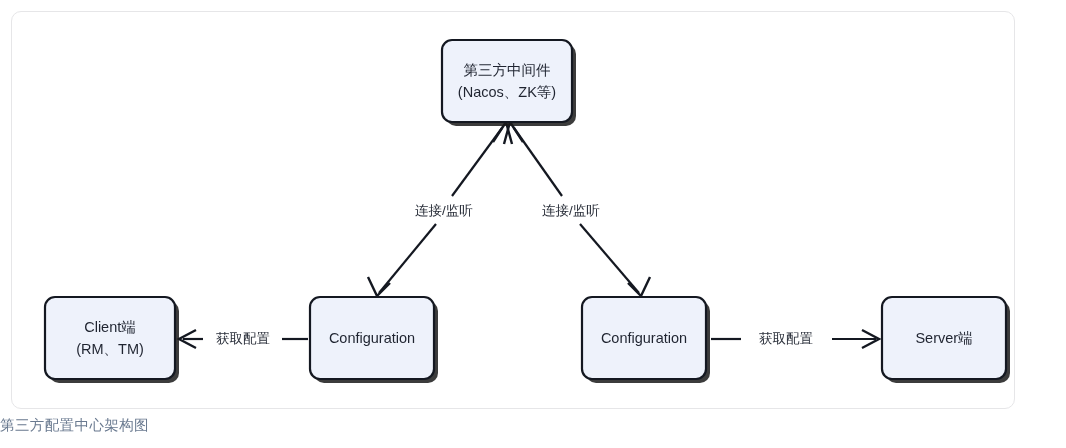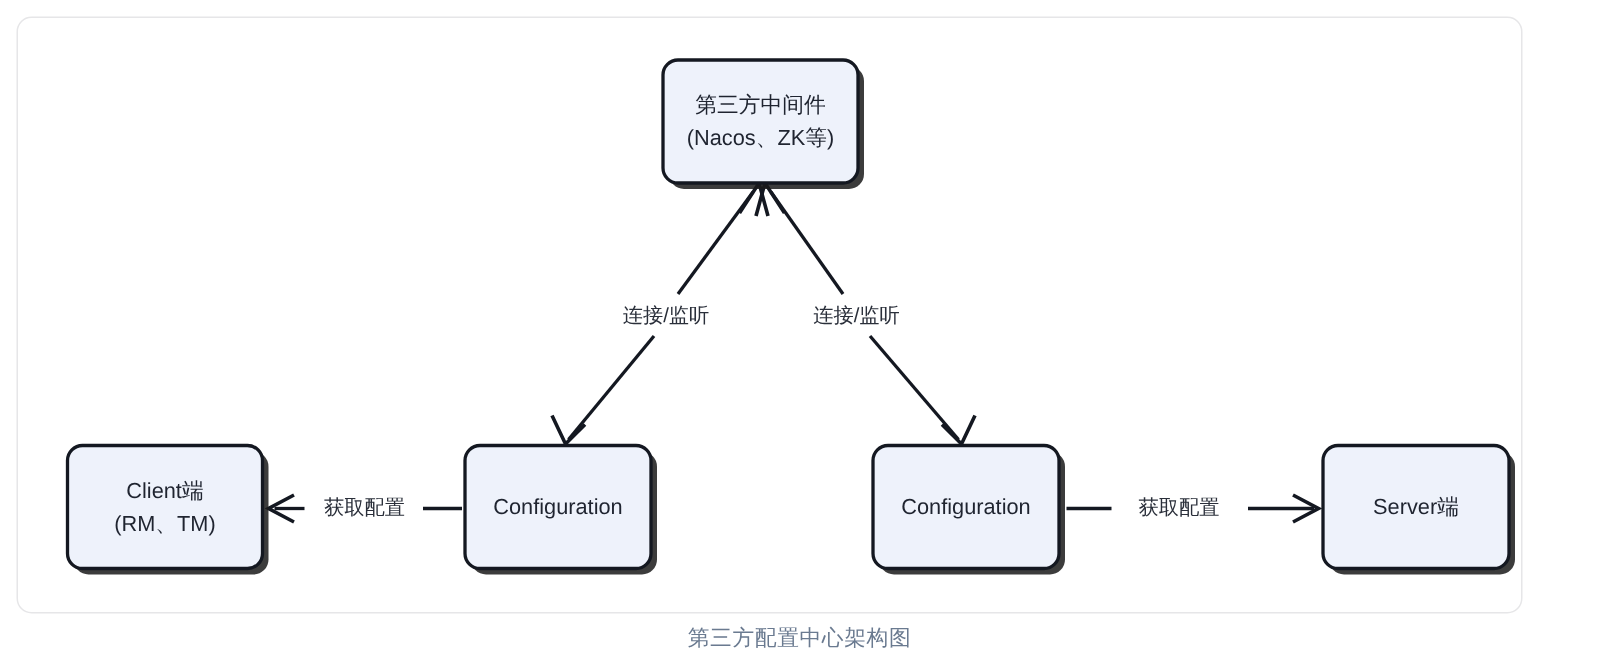--- a/index.html
+++ b/index.html
@@ -78,21 +78,21 @@
     text-anchor: middle;
     dominant-baseline: middle;
   }
 
   
   .figure-caption {
     position: absolute;
     left: 0;
     top: 416px;
     width: 1066px;
-    text-align: center;
+    text-align: left;
     font-family: "Liberation Sans", "DejaVu Sans", sans-serif;
     font-size: 14.5px;
     color: #6a7a90;
     letter-spacing: 0.4px;
   }
 </style>
 </head>
 <body>
 
 <div id="figure-root">

